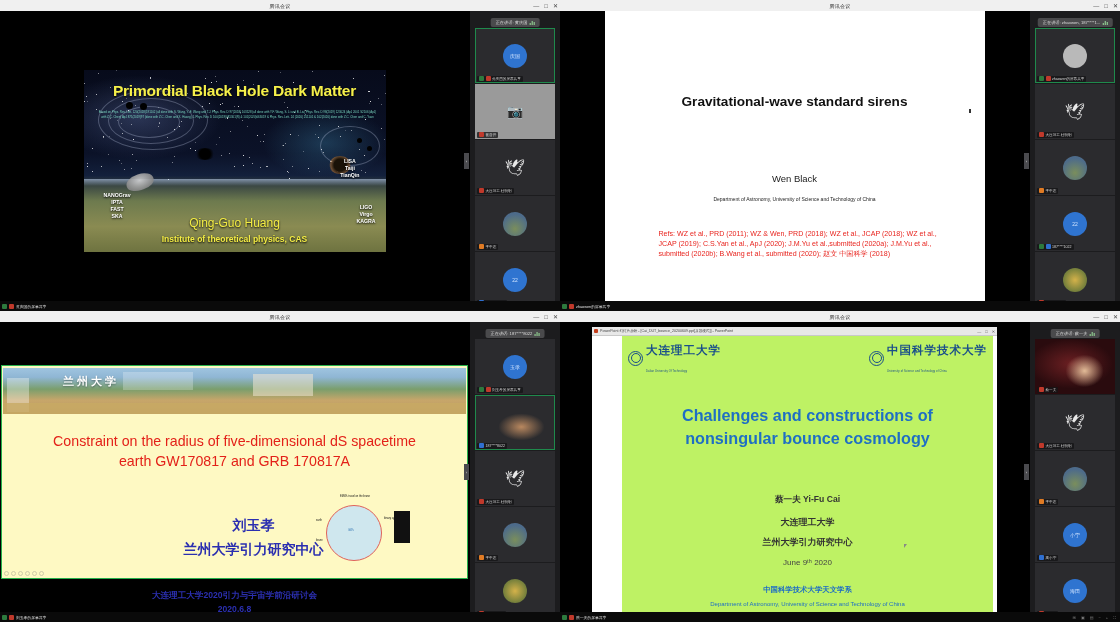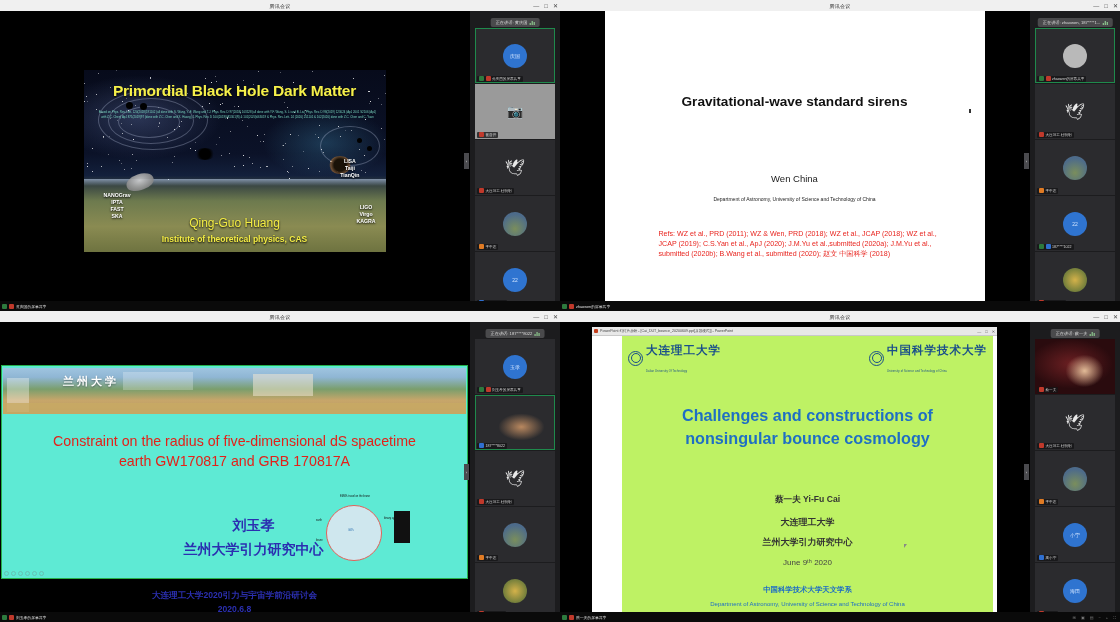--- a/index.html
+++ b/index.html
@@ -100,21 +100,21 @@
     font-size:13.6px; font-weight:700; color:#111; line-height:1.32; }
   .s2-name { position:absolute; left:0; right:0; top:162px; text-align:center;
     font-size:9.5px; color:#222; }
   .s2-aff { position:absolute; left:0; right:0; top:185px; text-align:center;
     font-size:5px; color:#222; }
   .s2-refs { position:absolute; left:54px; right:34px; top:218px;
     font-size:7.1px; line-height:1.42; color:#e8241e; }
   .cursor-dot { position:absolute; width:2px; height:4px; background:#333; }
 
   
-  .slide3 { width:467px; height:214px; background:#5eead4; position:relative;
+  .slide3 { width:467px; height:214px; background:#fef9c3; position:relative;
     outline:1px solid #25b04a; outline-offset:-1px; }
   .banner { position:absolute; left:2px; right:2px; top:3px; height:46px;
     background:linear-gradient(180deg,#9fc4e0 0%,#8fb6d4 20%,#7a9e6c 46%,#c7a66a 70%,#b9985f 100%);
     overflow:hidden; }
   .bld { position:absolute; background:rgba(255,255,255,.35); }
   .b-cn { position:absolute; top:6px; left:60px; color:#fff; font-size:11px;
     font-weight:700; letter-spacing:3px; text-shadow:0 1px 2px rgba(0,0,0,.4); }
   .s3-title { position:absolute; left:4px; right:4px; top:66px; text-align:center;
     color:#e32119; font-size:14.2px; font-weight:400; line-height:1.42; }
   .s3-name { position:absolute; left:38px; right:0; top:152px; text-align:center;
@@ -430,21 +430,21 @@
         <span>✕</span>
       </span>
     </div>
     <div class="mbody">
       <div class="stage">
         <div class="slideW slide2">
           <div class="s2-title">
             <div>Gravitational-wave standard sirens</div>
           </div>
           <div class="cursor-dot" style="right:14px;top:98px;"></div>
-          <div class="s2-name">Wen China</div>
+          <div class="s2-name">Wen Black</div>
           <div class="s2-aff">Department of Astronomy, University of Science and Technology of China</div>
           <div class="s2-refs">Refs: WZ et al., PRD (2011); WZ &amp; Wen, PRD (2018); WZ et al., JCAP (2018); WZ et al., JCAP (2019); C.S.Yan et al., ApJ (2020); J.M.Yu et al.,submitted (2020a); J.M.Yu et al., submitted (2020b); B.Wang et al., submitted (2020); 赵文 中国科学 (2018)</div>
         </div>
         <div class="handle">›</div>
       </div>
       <div class="sidebar">
         <div class="speak-pill">
           <span>正在讲话: zhaowen, 187****1...</span>
           <span class="wave">
               <i style="height:2px"></i>

